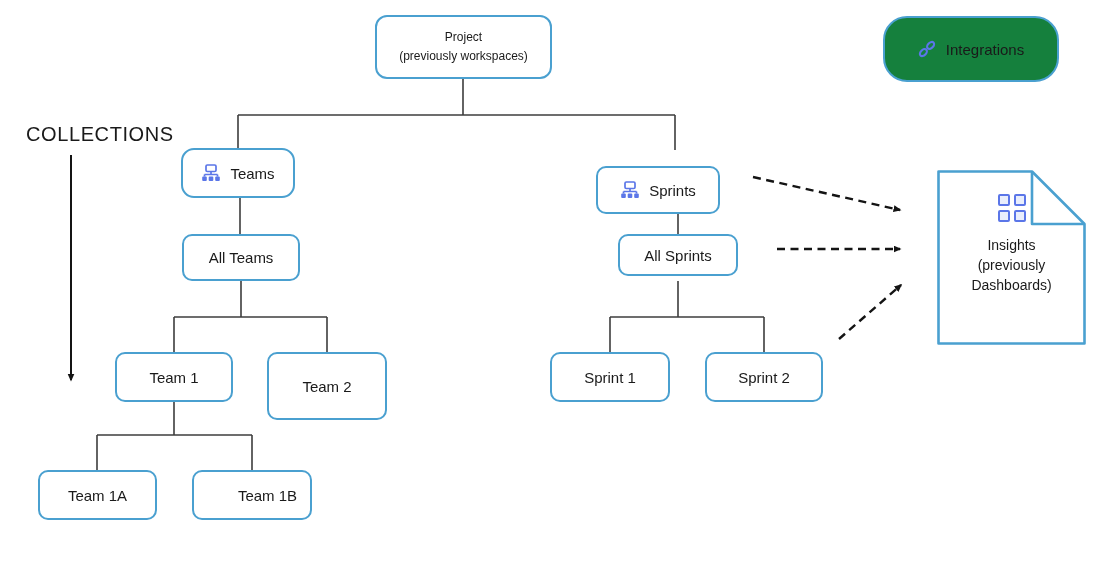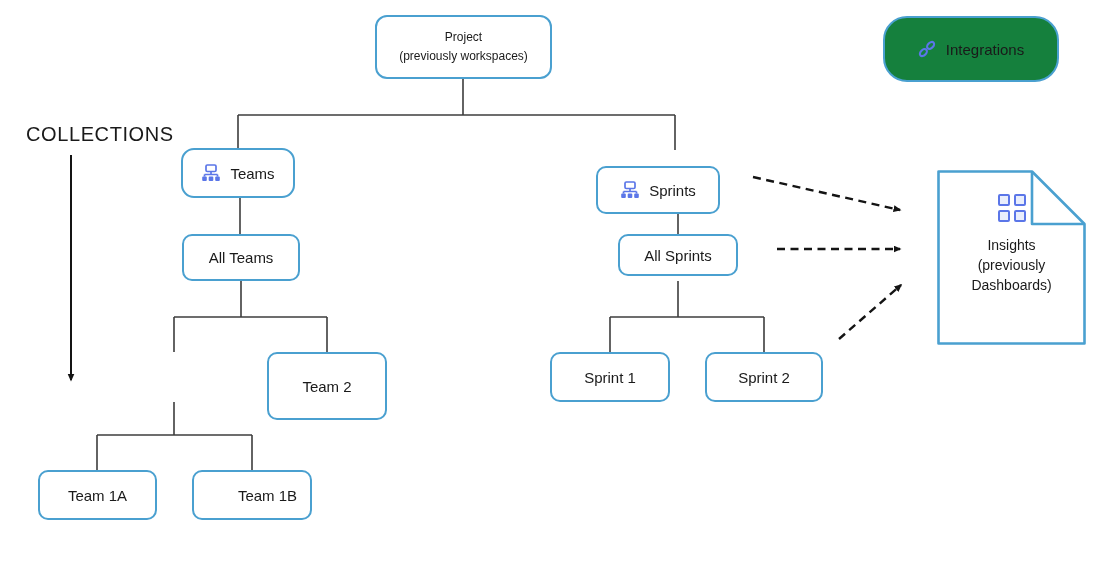--- a/index.html
+++ b/index.html
@@ -192,20 +192,23 @@
   </div>
 
   <div class="node" style="left:182px; top:234px; width:118px; height:47px;">
     <span>All Teams</span>
   </div>
 
   <div class="node" style="left:618px; top:234px; width:120px; height:42px;">
     <span>All Sprints</span>
   </div>
 
+  <div class="node" style="left:115px; top:352px; width:118px; height:50px;">
+    <span>Team 1</span>
+  </div>
   <div class="node" style="left:267px; top:352px; width:120px; height:68px;">
     <span>Team 2</span>
   </div>
 
   <div class="node" style="left:550px; top:352px; width:120px; height:50px;border-radius:10px;">
     <span>Sprint 1</span>
   </div>
   <div class="node" style="left:705px; top:352px; width:118px; height:50px;">
     <span>Sprint 2</span>
   </div>

